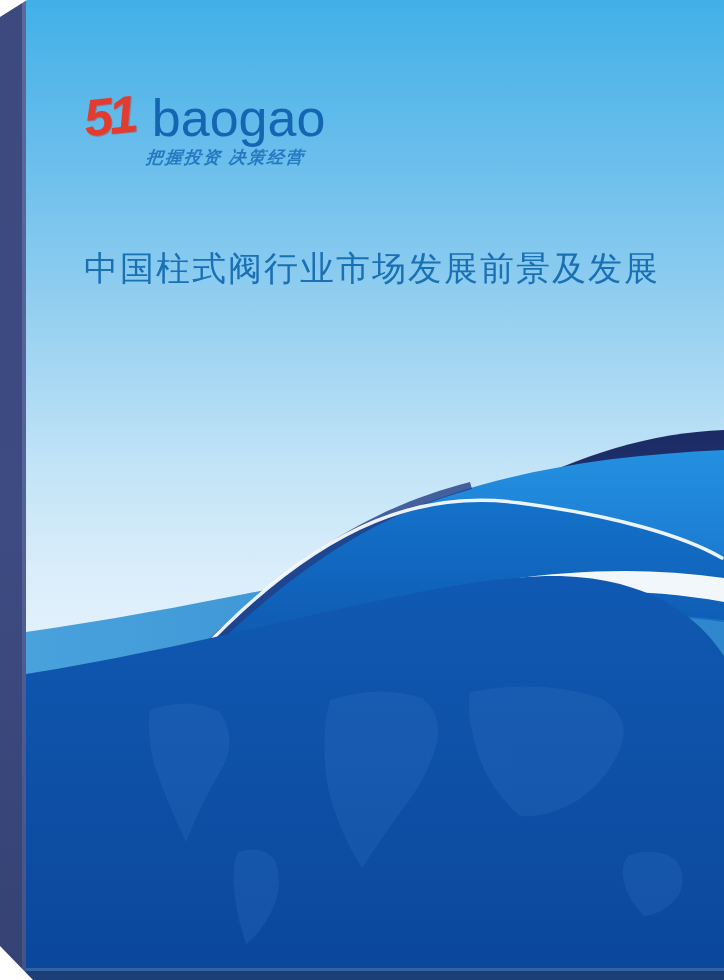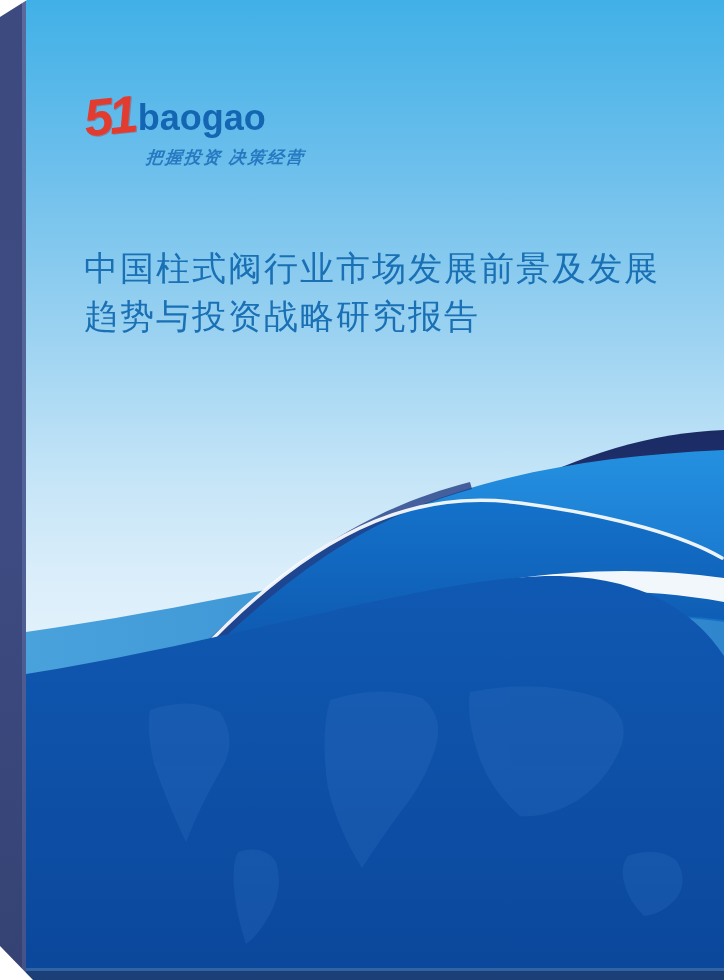--- a/index.html
+++ b/index.html
@@ -48,22 +48,22 @@
   #logo-row{display:flex;align-items:flex-end;}
   #logo-number{
     color:var(--logo-red,#e23b30);
     font-size:52px;font-weight:bold;font-style:italic;
     letter-spacing:-4px;line-height:56px;
     transform:rotate(-6deg);
     text-shadow:1px 1px 0 rgba(190,30,20,.35);
   }
   #logo-word{
     color:var(--logo-blue,#1566b2);
-    font-size:36px;font-weight:bold;line-height:52px;
-    letter-spacing:0px;margin-left:4px;
+    font-size:52px;font-weight:normal;line-height:52px;
+    letter-spacing:0px;margin-left:18px;
   }
   #logo-tagline{
     margin-left:62px;margin-top:2px;
     color:#2679c0;font-size:17px;font-weight:bold;
     font-style:italic;letter-spacing:2px;
     transform:skewX(-6deg);
   }
   
   #title{
     position:absolute;left:84px;top:244px;width:580px;z-index:10;
@@ -142,16 +142,15 @@
   <div id="logo">
     <div id="logo-row">
       <span id="logo-number">51</span>
       <span id="logo-word">baogao</span>
     </div>
     <div id="logo-tagline">把握投资 决策经营</div>
   </div>
 
   <div id="title">
     <div>中国柱式阀行业市场发展前景及发展</div>
-    <div>趋势与投资战略研究报告</div>
   </div>
 
 </div>
 
 </body></html>

